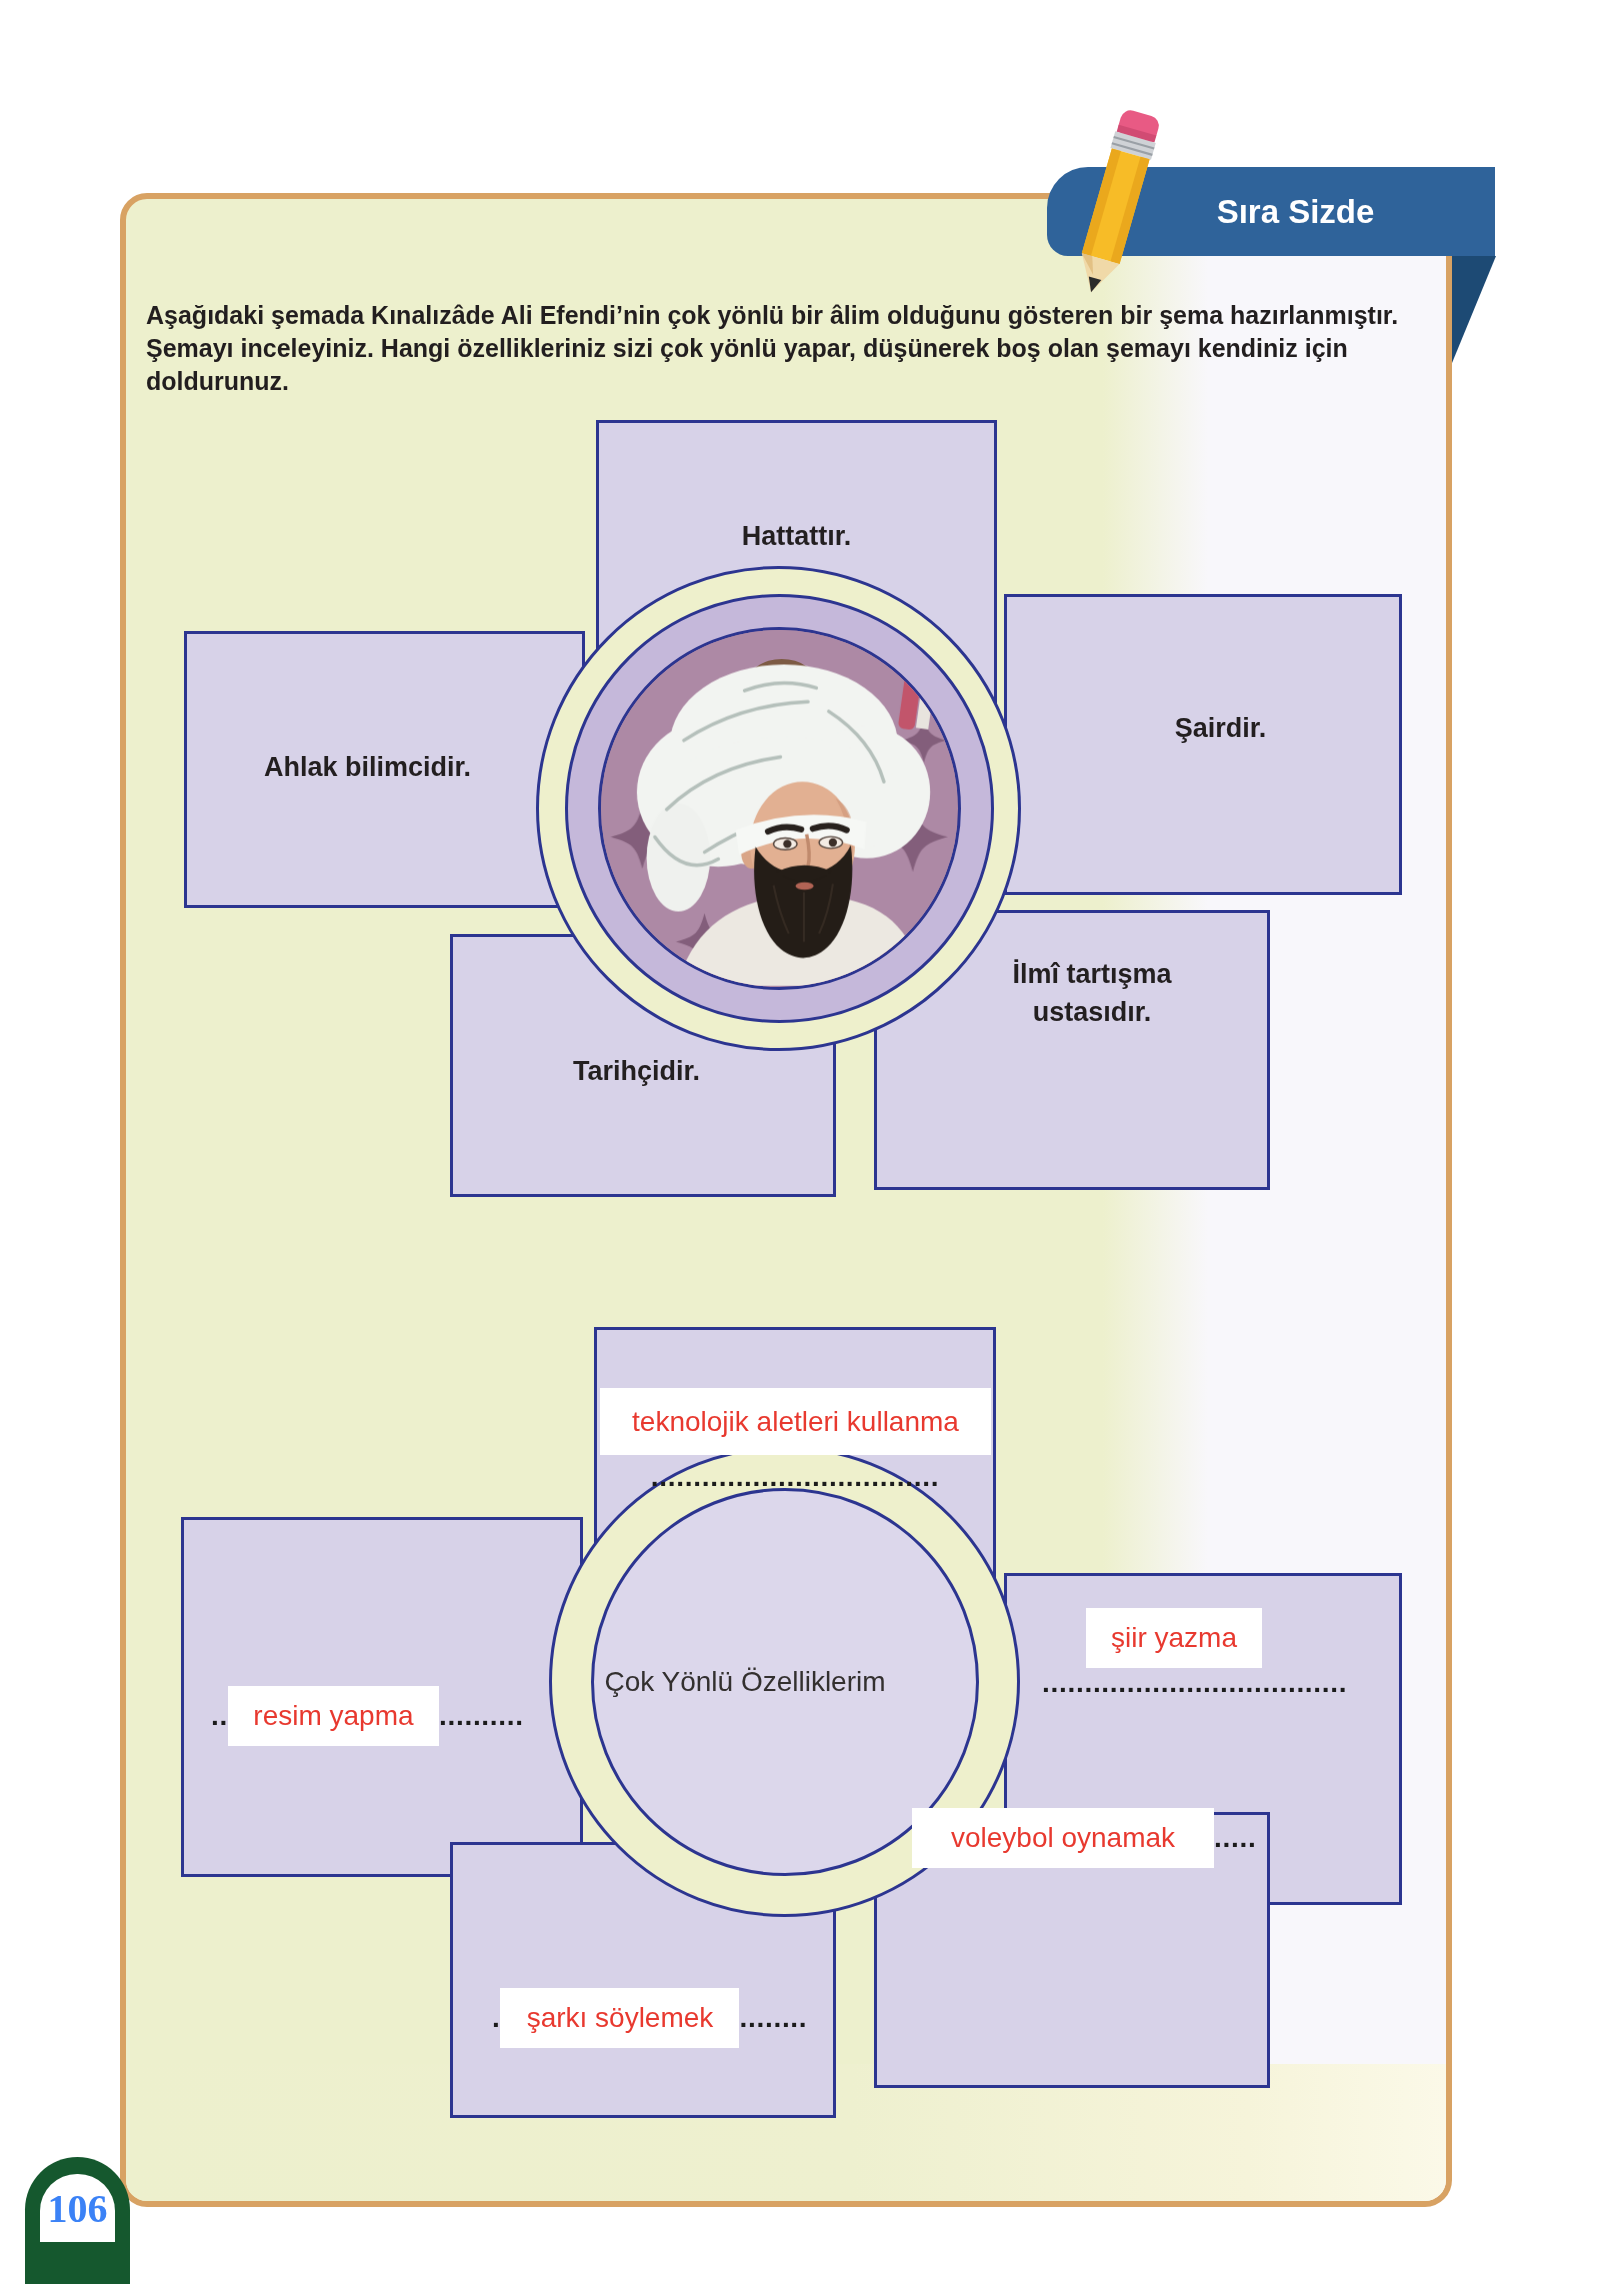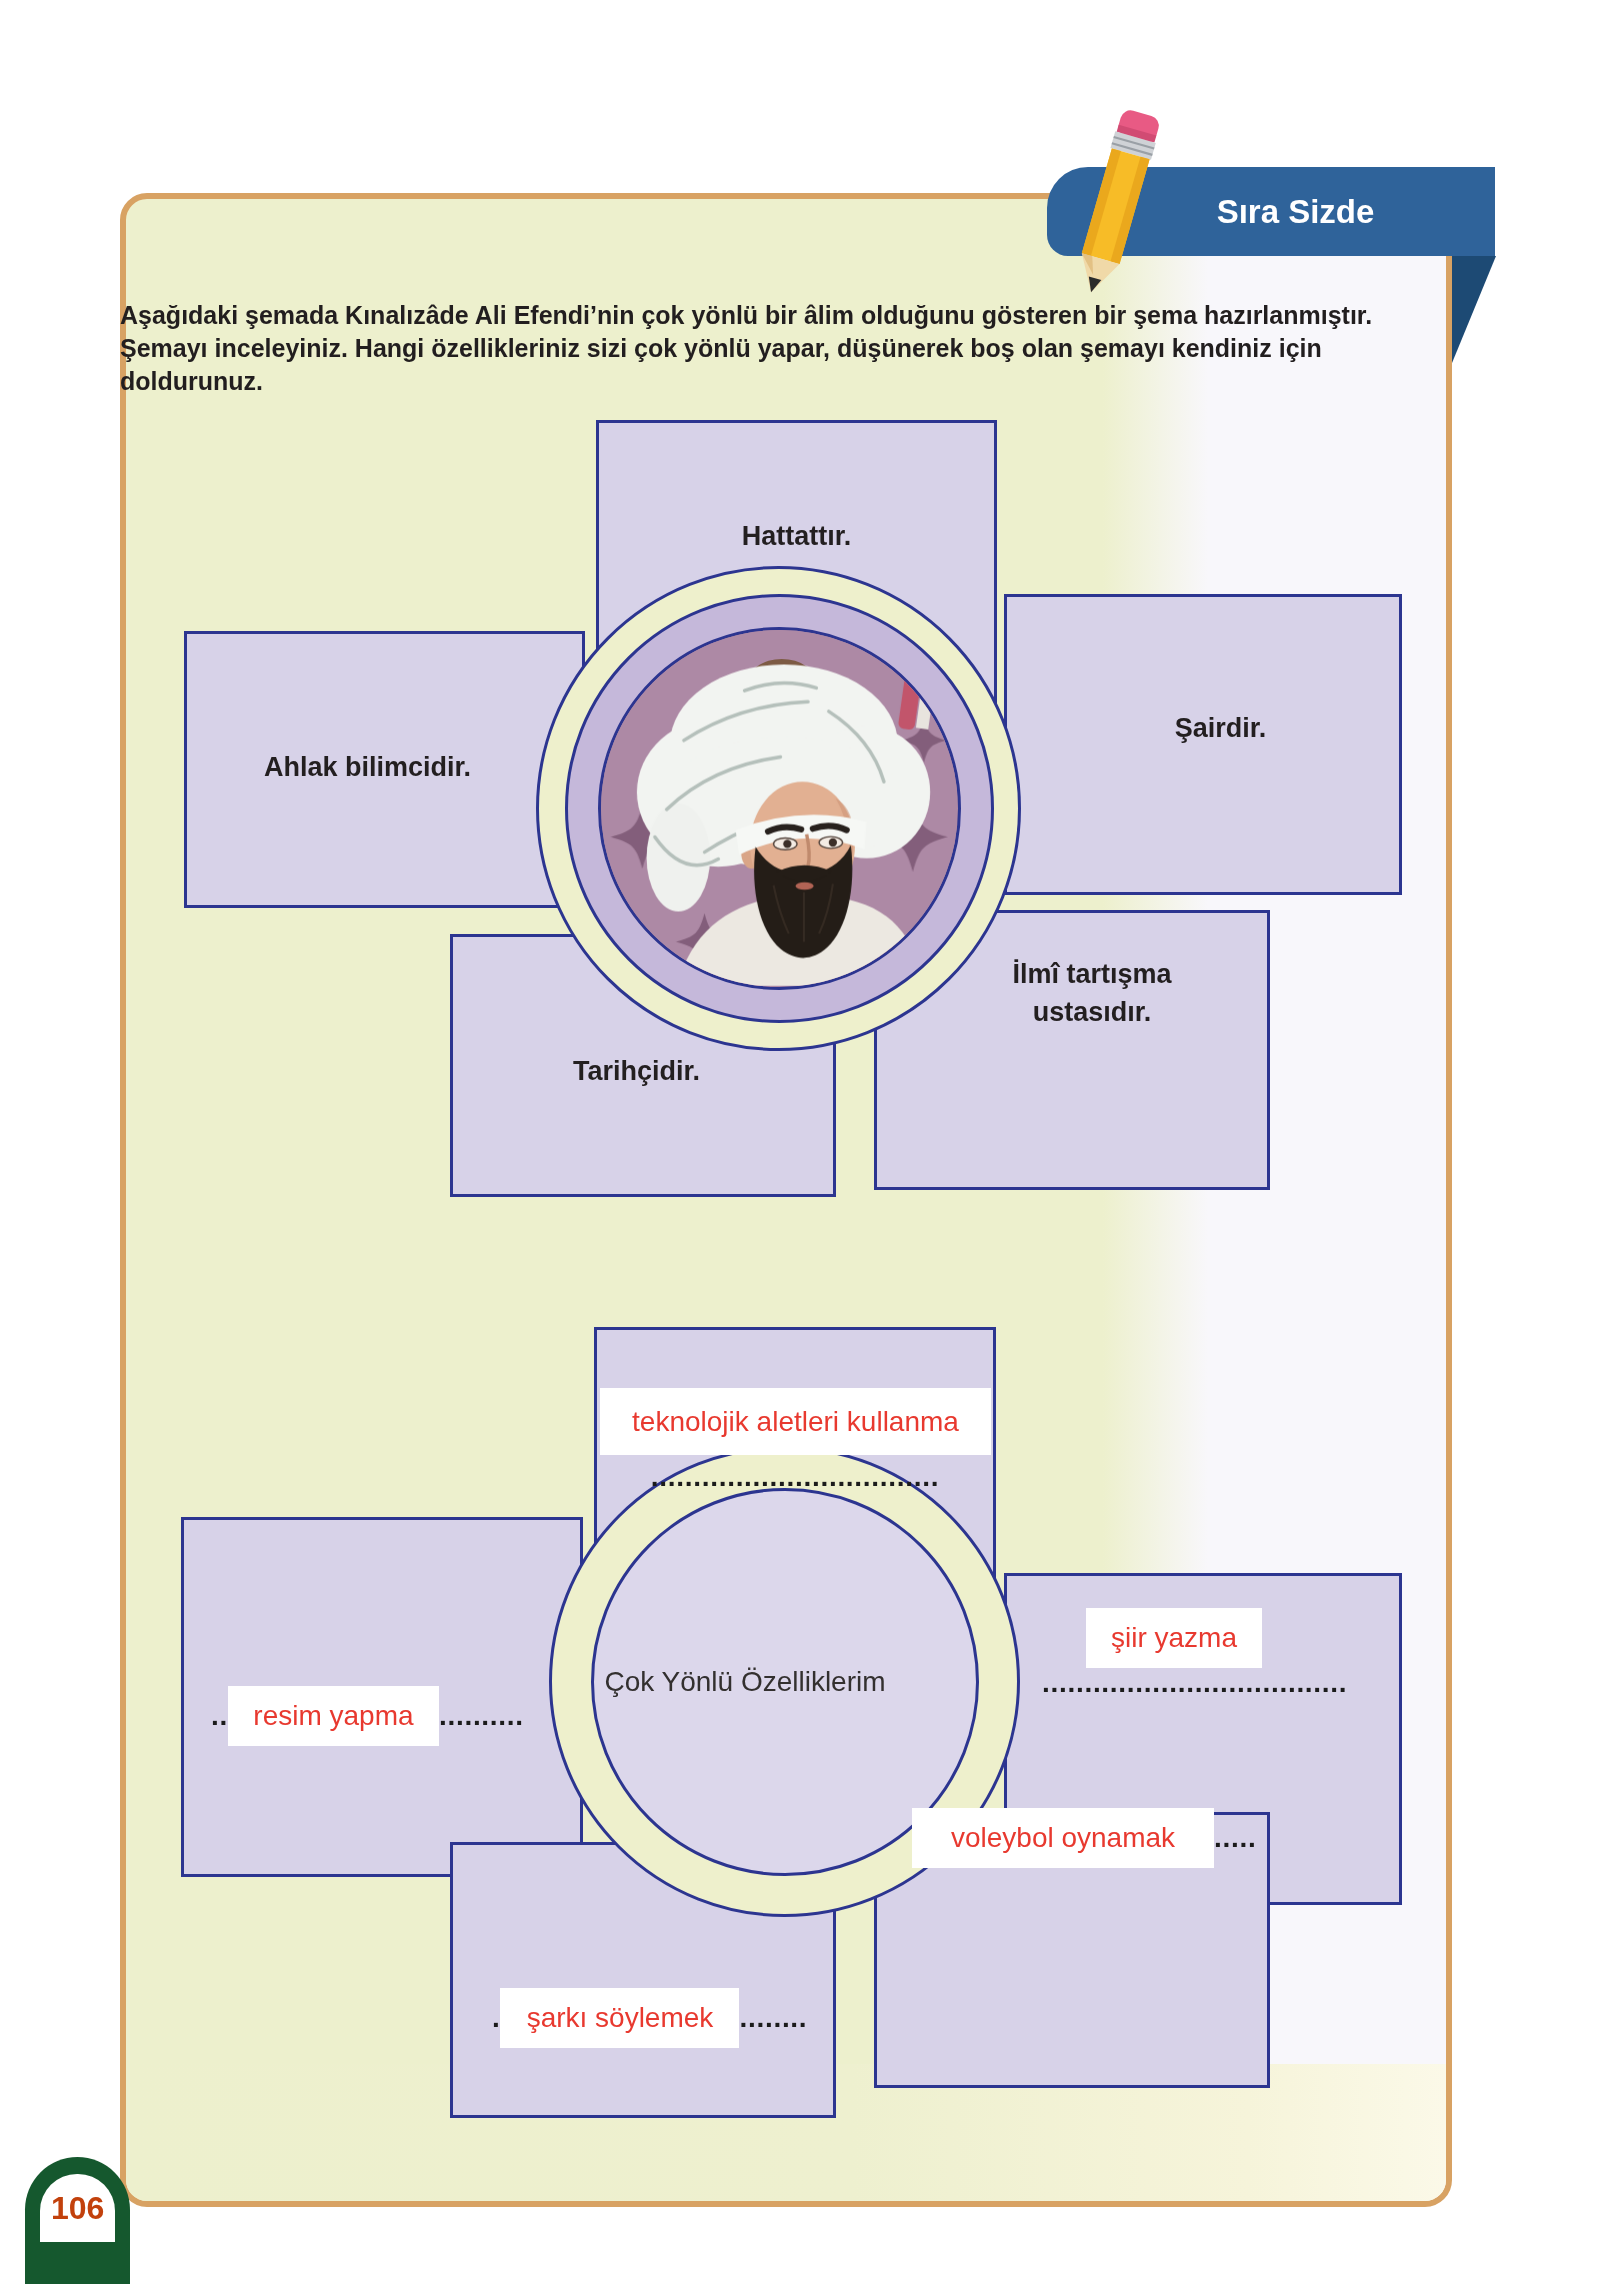--- a/index.html
+++ b/index.html
@@ -26,21 +26,21 @@
     display:block;width:100%;height:100%;line-height:89px;text-align:center;
     padding-left:49px;box-sizing:border-box;color:#ffffff;font-size:33px;font-weight:bold;
   }
   .banner-fold{
     position:absolute;left:1452px;top:256px;width:44px;height:107px;z-index:4;
     background:#1d4a74;clip-path:polygon(0 0,100% 0,0 100%);
   }
   .pencil{position:absolute;left:1052px;top:98px;width:127px;height:218px;z-index:6;}
   
   .instructions{
-    position:absolute;left:120px;top:274px;width:1301px;z-index:2;
+    position:absolute;left:146px;top:274px;width:1301px;z-index:2;
     font-size:25px;font-weight:bold;line-height:1.32;color:#221e1f;
   }
   
   .box{
     position:absolute;box-sizing:border-box;background:#d7d2e8;border:3.5px solid #2c3590;z-index:2;
   }
   .lbl{
     position:absolute;z-index:3;font-size:27px;font-weight:bold;color:#231f20;text-align:center;
     line-height:1.4;
   }
@@ -99,21 +99,21 @@
   .a-br-row .band{width:302px;height:60px;}
   
   .badge{
     position:absolute;left:24.6px;top:2157px;width:105px;height:127px;z-index:7;
     background:#15582e;border-radius:53px 53px 0 0;
   }
   .badge-inner{
     position:absolute;left:15.5px;top:17px;width:75px;height:68px;background:#ffffff;
     border-radius:37px 37px 0 0;display:flex;align-items:center;justify-content:center;
   }
-  .badge-inner span{font-size:32px;font-weight:bold;color:#c2410c;}
+  .badge-inner span{font-size:40px;font-weight:bold;color:#3b82f6;font-family:Liberation Serif, serif;}
   svg{display:block;}
 </style>
 </head>
 <body>
 
 <div id="page">
 
   <div class="panel">
     <div class="panel-bottom-strip"></div>
   </div>

